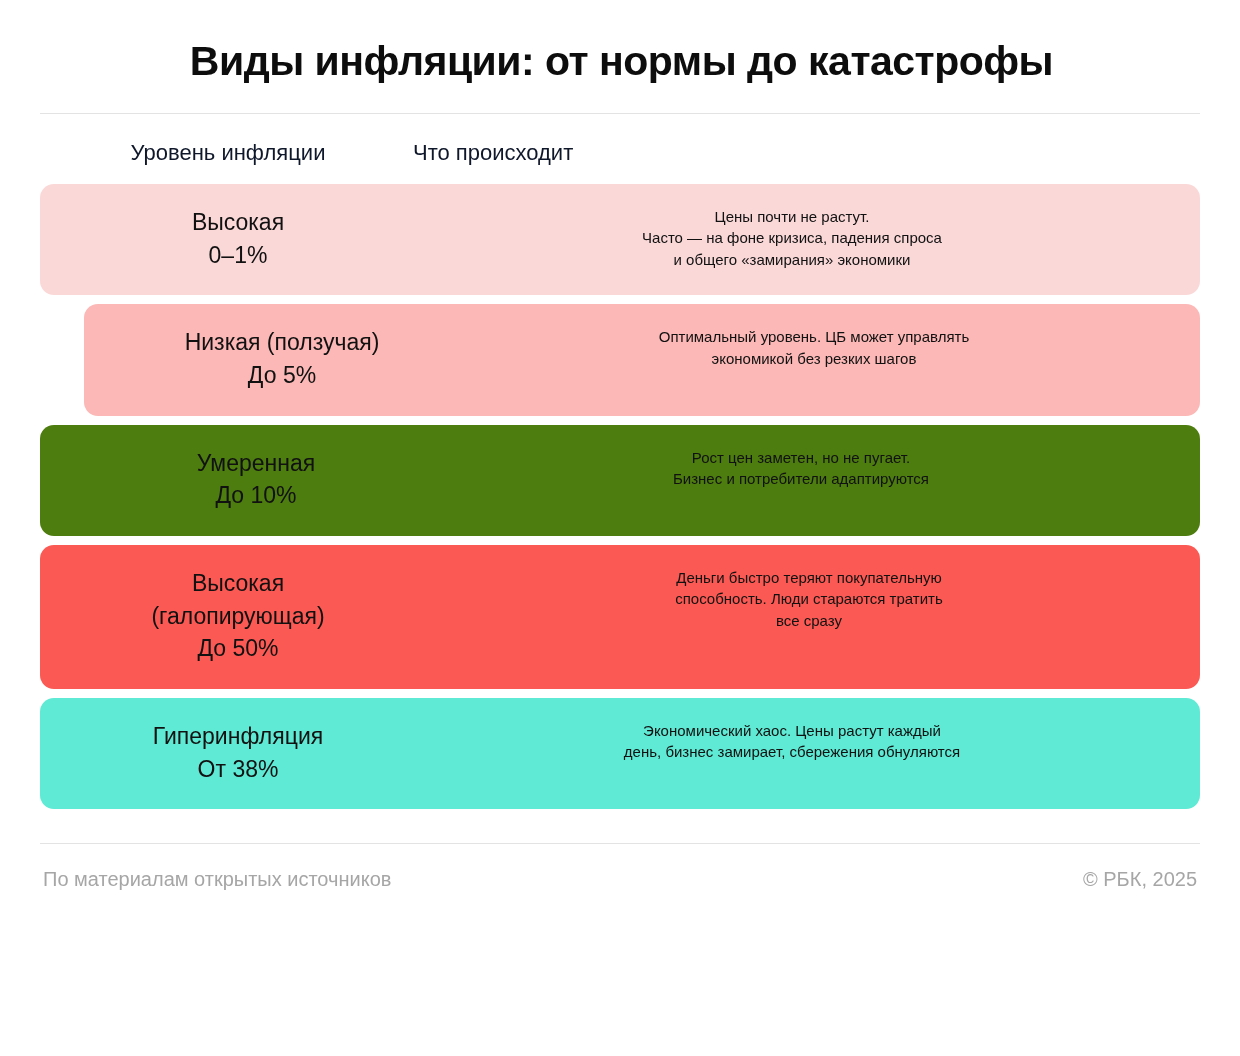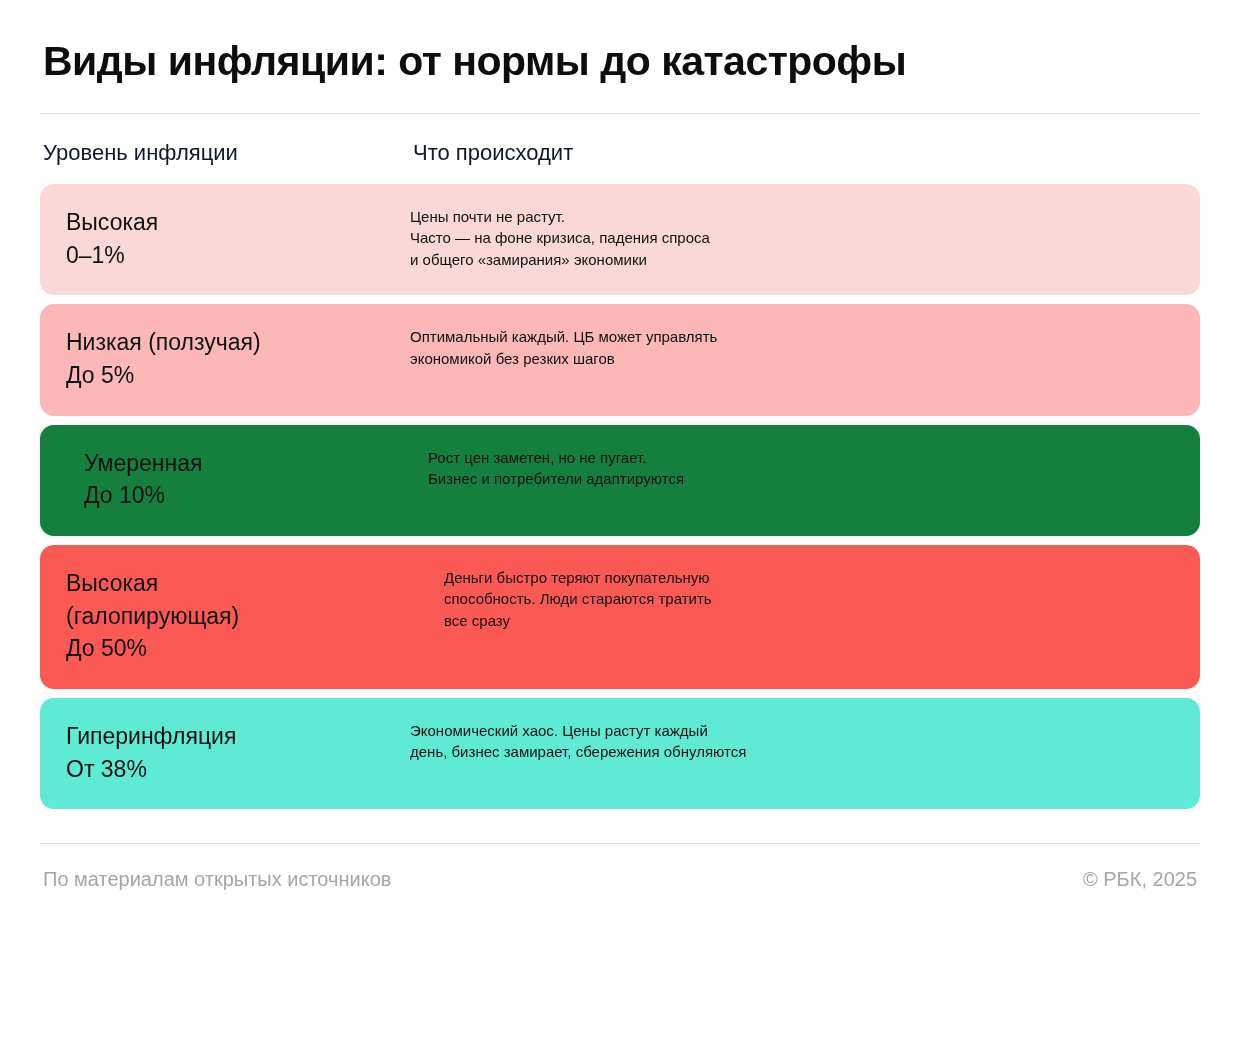--- a/index.html
+++ b/index.html
@@ -13,20 +13,21 @@
     font-family: "Liberation Sans", sans-serif;
     color: #111111;
     overflow: hidden;
   }
   .page {
     position: relative;
     width: 1240px;
     height: 1056px;
     box-sizing: border-box;
     padding: 0 40px;
+    text-align: center;
   }
   .title {
     font-size: 41px;
     font-weight: bold;
     letter-spacing: -0.5px;
     color: #0d0d0d;
     padding-top: 38px;
     padding-left: 3px;
     line-height: 1.15;
   }
@@ -110,32 +111,32 @@
         <span class="level-line">Высокая</span>
         <span class="level-line">0–1%</span>
       </div>
       <div class="desc">
         <span class="desc-line">Цены почти не растут.</span>
         <span class="desc-line">Часто — на фоне кризиса, падения спроса</span>
         <span class="desc-line">и общего «замирания» экономики</span>
       </div>
     </div>
 
-    <div class="row" style="background: rgb(251, 184, 182);">
+    <div class="row" style="background: rgb(251, 184, 182); margin-left: 44px;">
       <div class="level">
         <span class="level-line">Низкая (ползучая)</span>
         <span class="level-line">До 5%</span>
       </div>
       <div class="desc">
-        <span class="desc-line">Оптимальный каждый. ЦБ может управлять</span>
+        <span class="desc-line">Оптимальный уровень. ЦБ может управлять</span>
         <span class="desc-line">экономикой без резких шагов</span>
       </div>
     </div>
 
-    <div class="row" style="background: #15803d; padding-left: 44px;">
+    <div class="row" style="background: #4d7c0f; padding-left: 44px;">
       <div class="level">
         <span class="level-line">Умеренная</span>
         <span class="level-line">До 10%</span>
       </div>
       <div class="desc">
         <span class="desc-line">Рост цен заметен, но не пугает.</span>
         <span class="desc-line">Бизнес и потребители адаптируются</span>
       </div>
     </div>
 

